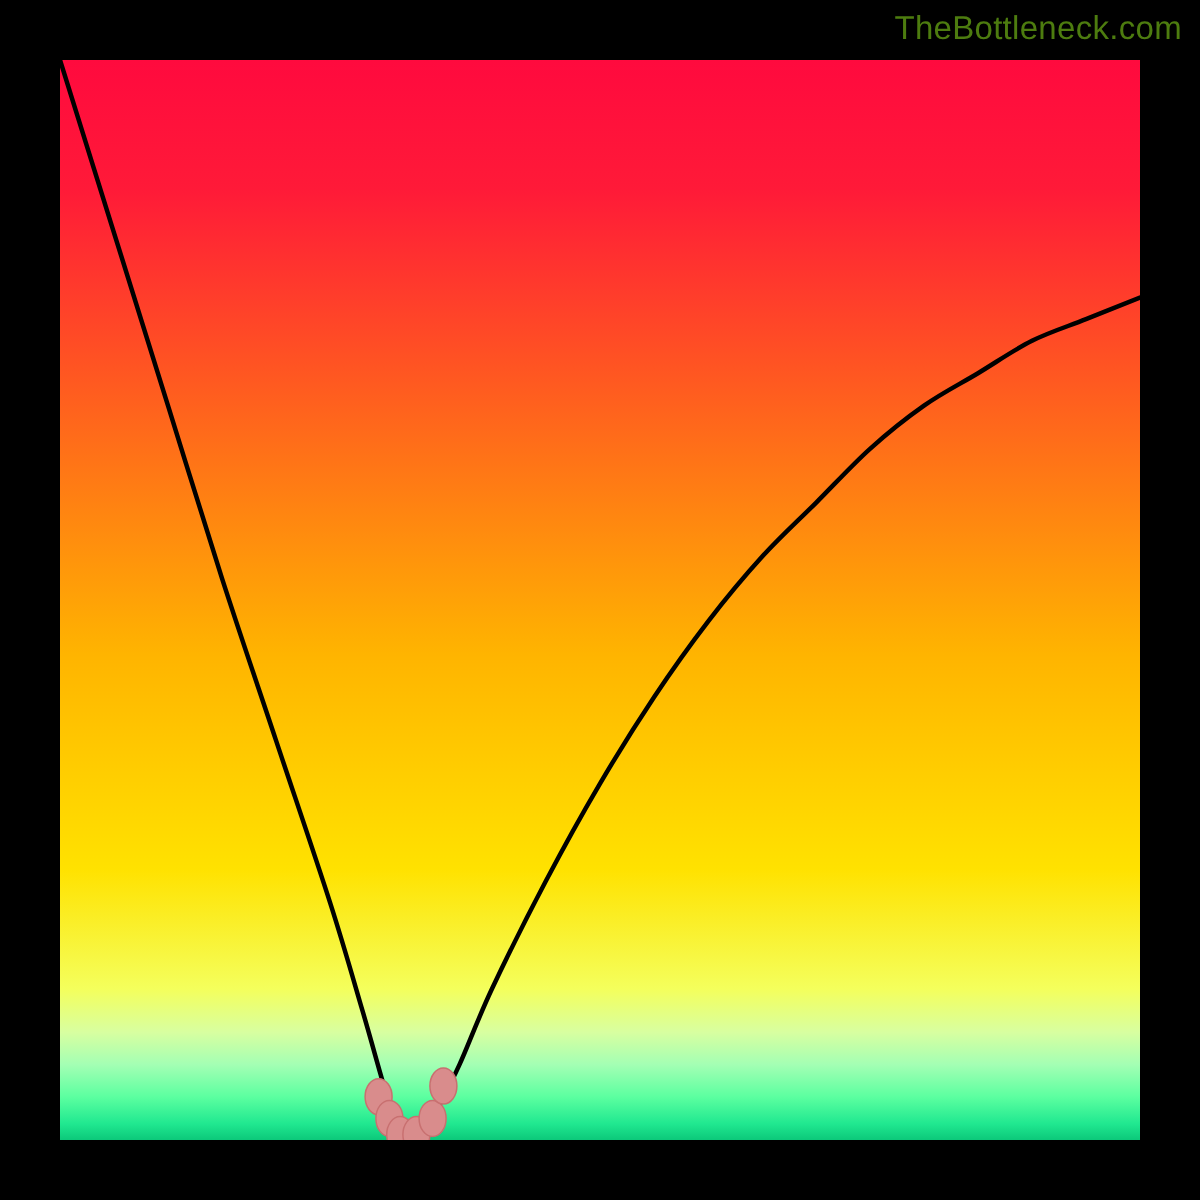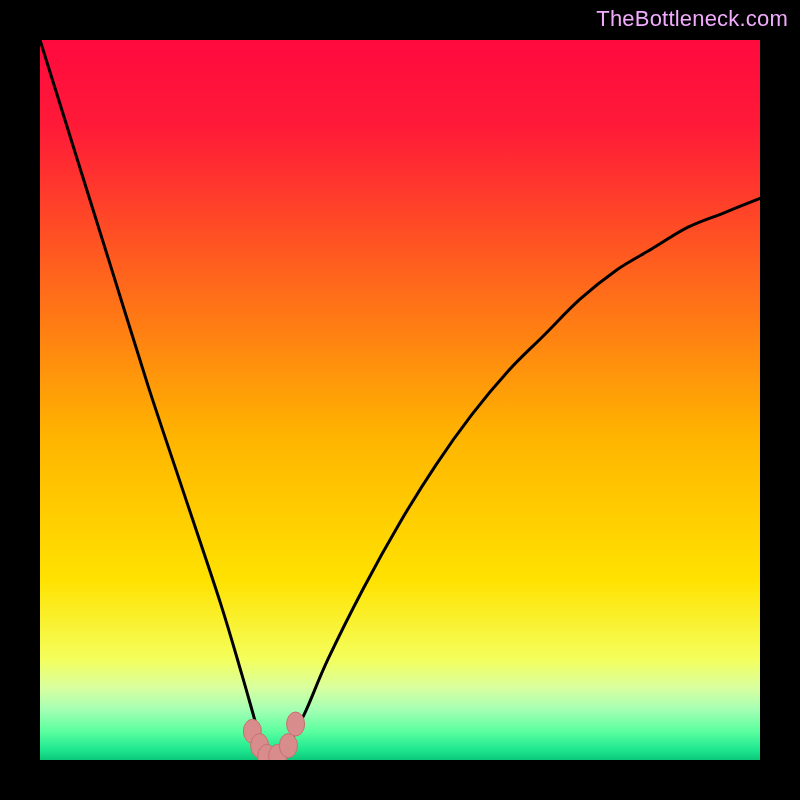--- a/index.html
+++ b/index.html
@@ -40,21 +40,21 @@
     top: 0;
     width: 100%;
     height: 100%;
   }
   .watermark {
     position: absolute;
     top: 6px;
     right: 12px;
     font-size: 22px;
     font-weight: 500;
-    color: #f0abfc;
+    color: #4d7c0f;
     letter-spacing: 0.2px;
   }
 </style>
 </head>
 <body>
 
 <div class="frame">
   <div class="watermark">TheBottleneck.com</div>
   <div class="plot-area">
     <svg class="gradient" viewBox="0 0 720 720" preserveAspectRatio="none">

